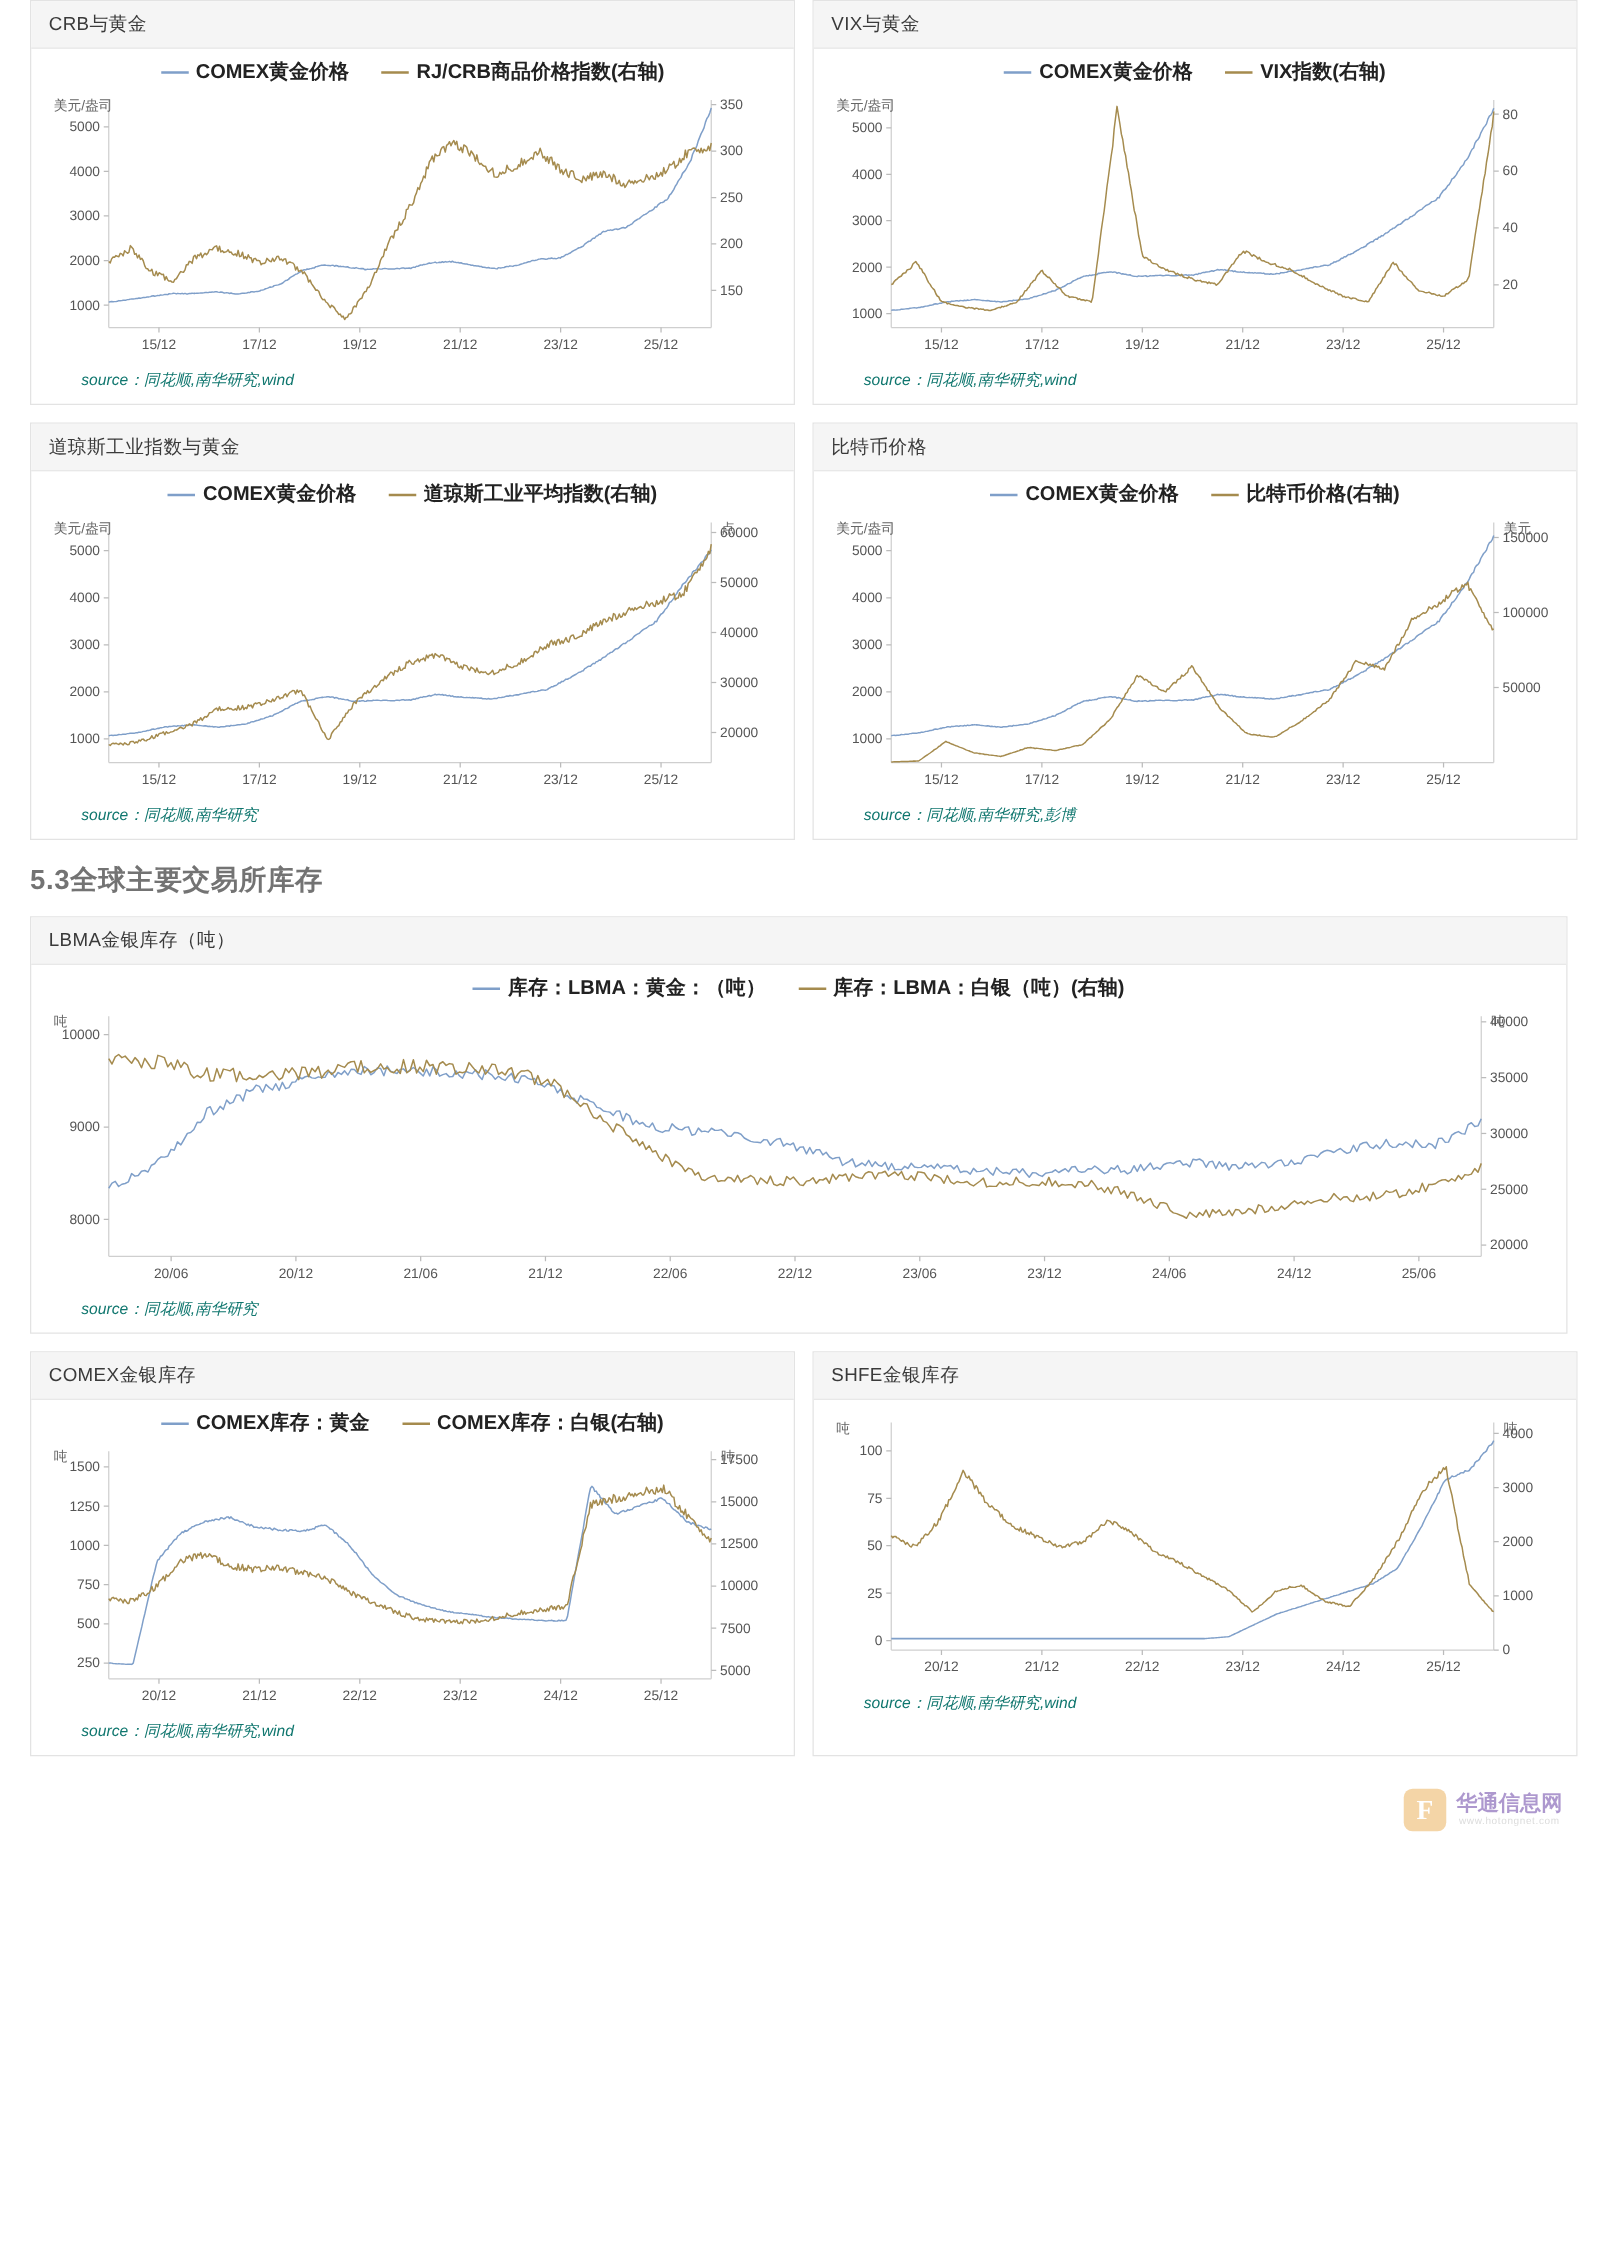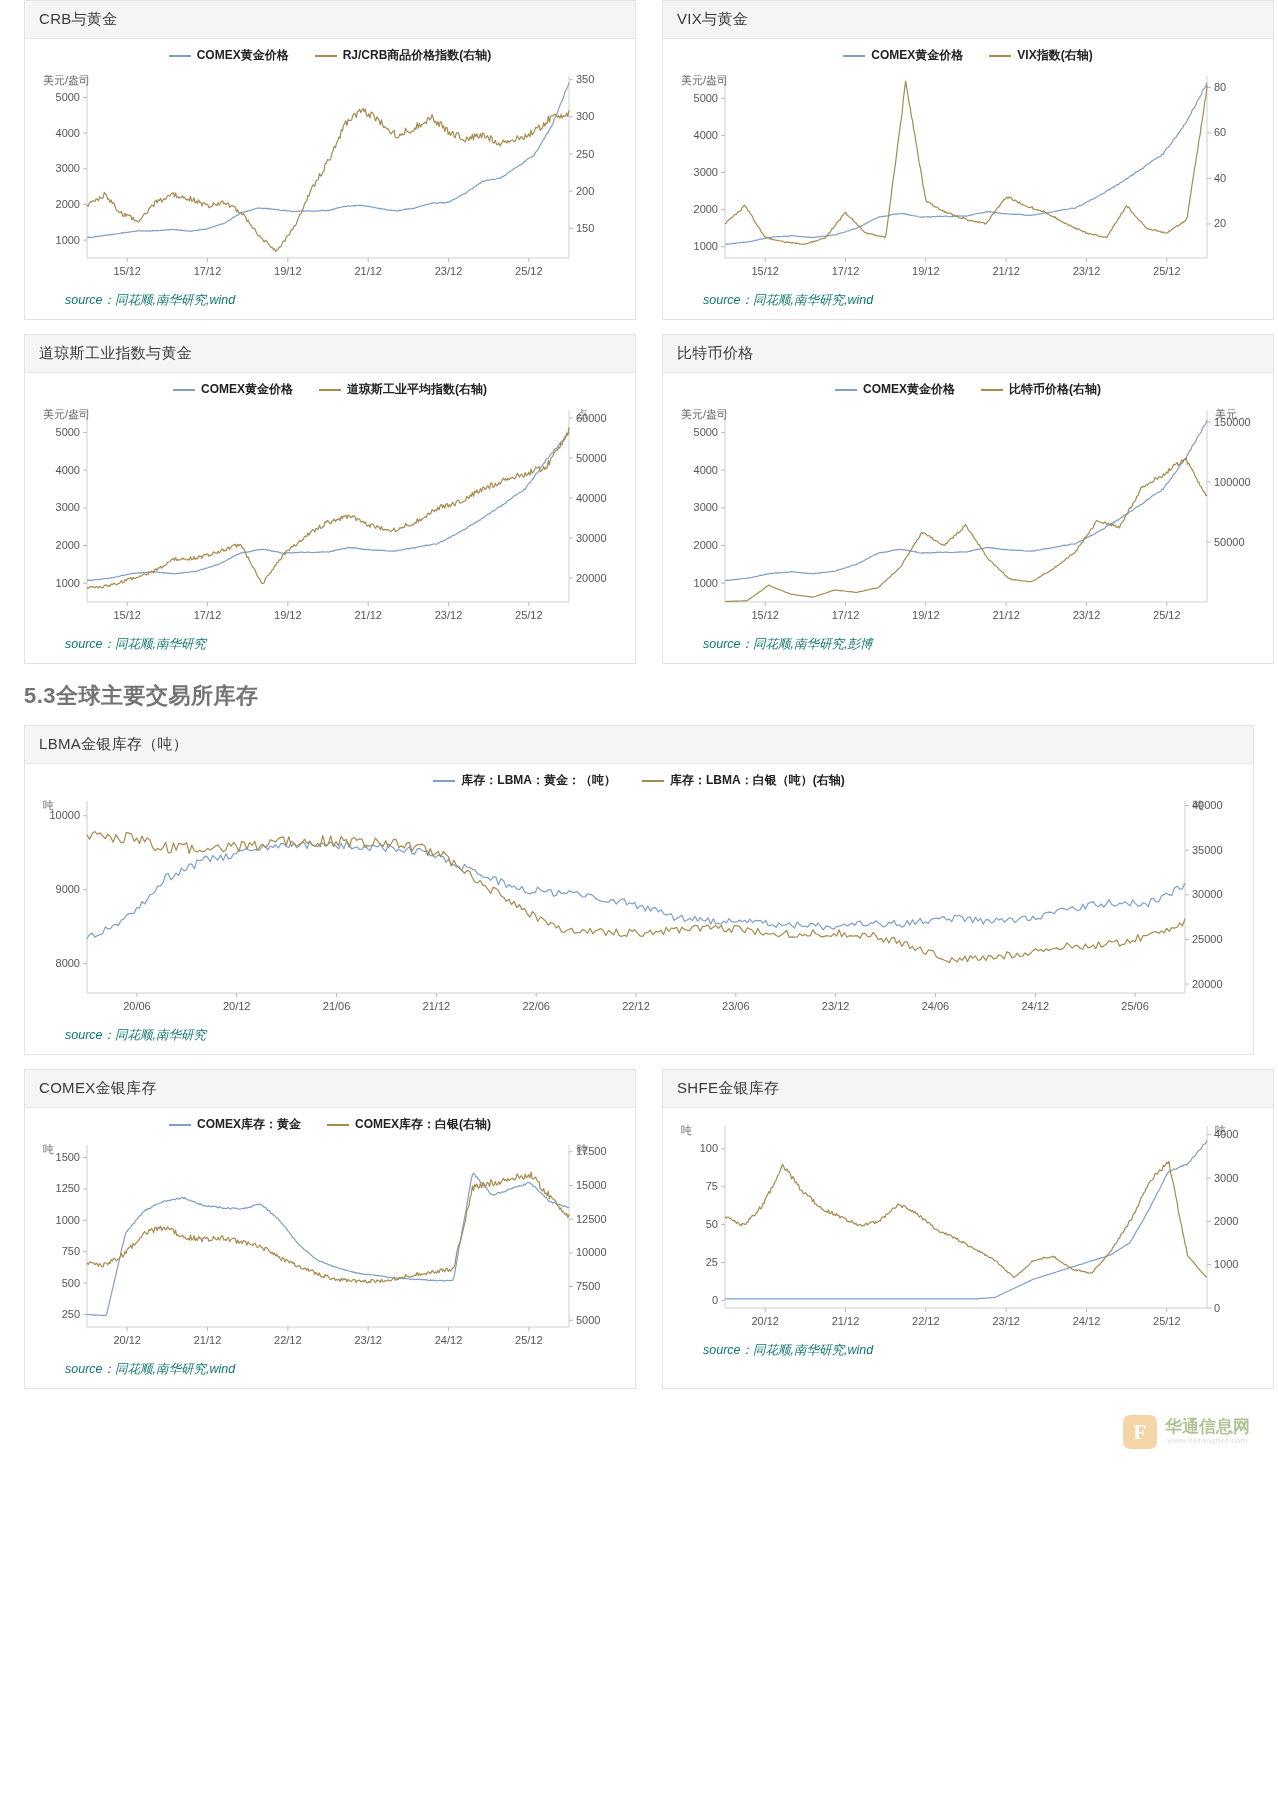--- a/index.html
+++ b/index.html
@@ -4,21 +4,21 @@
 <style>
   html,body{margin:0;padding:0;}
   body{
     width:1278px;
     background:#ffffff;
     font-family:"Liberation Sans","DejaVu Sans",sans-serif;
     color:#333;
     -webkit-font-smoothing:antialiased;
   }
   .page{width:1278px;position:relative;padding:0 0 60px 0;box-sizing:border-box;}
-  .row{display:flex;gap:26px;padding:0 24px;box-sizing:border-box;}
+  .row{display:flex;gap:14px;padding:0 24px;box-sizing:border-box;}
   .card{
     border:1px solid #e3e3e3;
     background:#fff;
     box-sizing:border-box;
     margin-bottom:14px;
   }
   .card-title{
     background:#f5f5f5;
     border-bottom:1px solid #e8e8e8;
     font-size:15px;
@@ -29,21 +29,21 @@
   .card-body{padding:6px 10px 4px 10px;}
   .source{
     font-size:12.5px;
     color:#0f766e;
     font-style:italic;
     padding:4px 0 10px 40px;
   }
   .half{width:50%;}
   .legend{
     display:flex;justify-content:center;align-items:center;gap:26px;
-    font-size:12px;font-weight:bold;color:#222;margin:2px 0 0 0;
+    font-size:16px;font-weight:bold;color:#222;margin:2px 0 0 0;
   }
   .legend .item{display:flex;align-items:center;gap:6px;white-space:nowrap;}
   .legend .swatch{width:22px;height:2px;display:inline-block;}
   .chart-wrap{position:relative;text-align:center;}
   svg{display:block;}
   .axis-unit{font-size:11px;fill:#666;}
   .tick{font-size:11px;fill:#555;}
   h2.section{
     color:#737373;
     font-size:22px;
@@ -55,21 +55,21 @@
     position:absolute;
     right:28px;bottom:14px;
     display:flex;align-items:center;gap:8px;opacity:.45;
   }
   .wm-badge{
     width:34px;height:34px;border-radius:7px;background:#e8a33d;
     color:#fff;font-size:22px;font-weight:bold;display:flex;
     align-items:center;justify-content:center;font-family:"Liberation Serif",serif;
   }
   .wm-text{display:flex;flex-direction:column;line-height:1.1;}
-  .wm-main{font-size:17px;color:#4d7c0f;font-weight:bold;}
+  .wm-main{font-size:17px;color:#4c1d95;font-weight:bold;}
   .wm-sub{font-size:8px;color:#b0b0b0;letter-spacing:.5px;text-align:center;}
 </style>
 </head>
 <body>
 
 <div class="page">
 
   <div class="row">
     <div class="card half">
       <div class="card-title">CRB与黄金</div>

